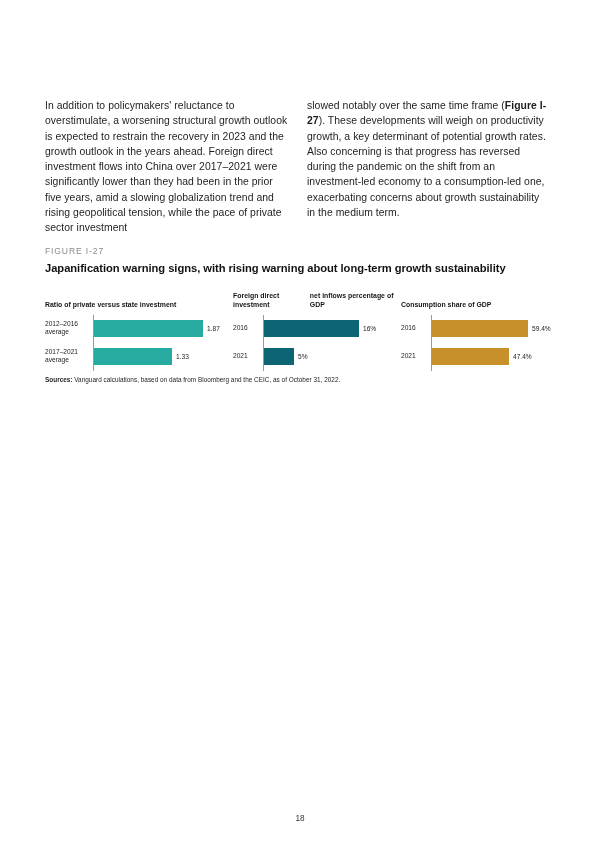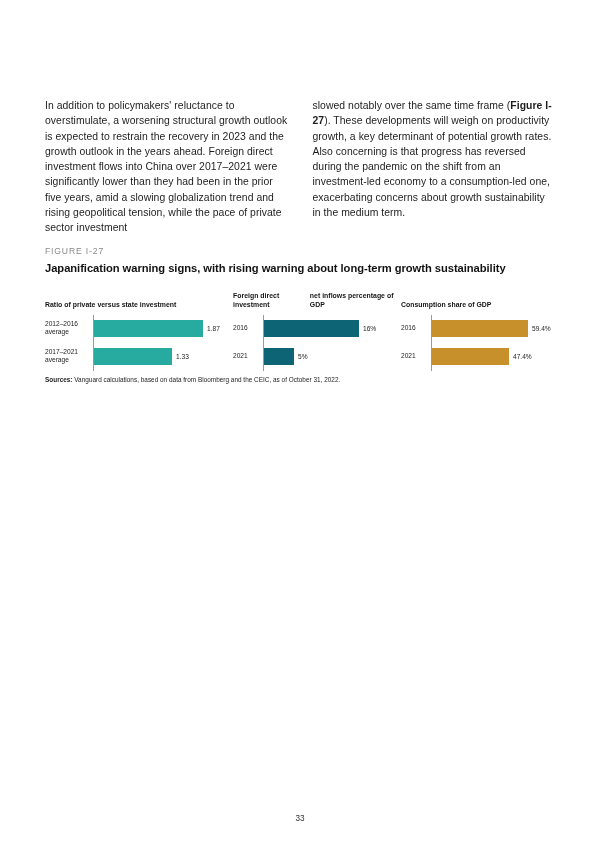--- a/index.html
+++ b/index.html
@@ -22,21 +22,21 @@
     background: #ffffff;
   }
 
   
   .body-columns {
     position: absolute;
     left: 45px;
     top: 98px;
     width: 510px;
     display: flex;
-    gap: 25px;
+    gap: 19px;
   }
   .body-col {
     width: 243px;
   }
   .body-col p {
     margin: 0;
     font-size: 10.4px;
     line-height: 15.3px;
     color: #1d1d1d;
     letter-spacing: 0.05px;
@@ -262,15 +262,15 @@
             <div class="val-label" style="left:112px">47.4%</div>
           </div>
         </div>
       </div>
 
     </div>
   </div>
 
   <div class="sources"><b>Sources:</b><span> Vanguard calculations, based on data from Bloomberg and the CEIC, as of October 31, 2022.</span></div>
 
-  <div class="page-number">33</div>
+  <div class="page-number">18</div>
 
 </div>
 
 </body></html>

